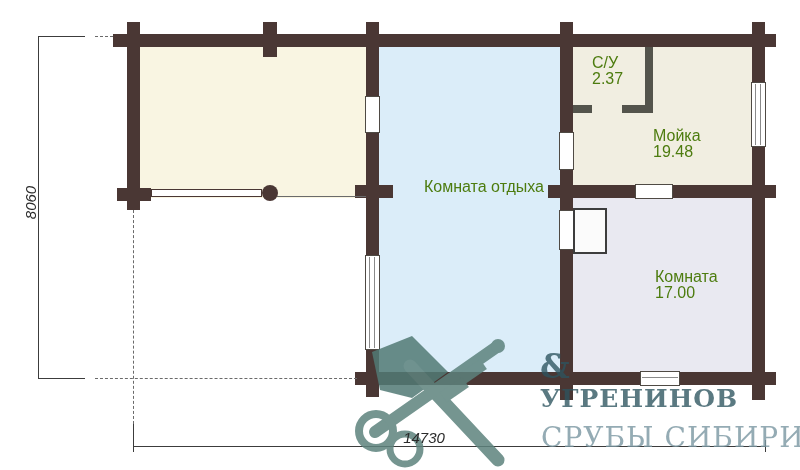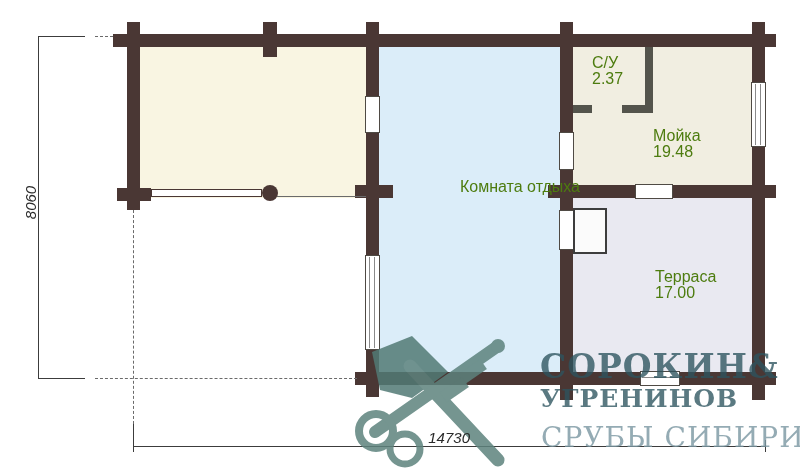--- a/index.html
+++ b/index.html
@@ -29,21 +29,21 @@
              background:#4a3734;z-index:3;}
   .terrace-edge{position:absolute;left:277px;top:196px;width:89px;height:1px;background:#6a6a6a;z-index:3;}
   
   .room-label{position:absolute;z-index:4;font-size:16px;line-height:16px;color:#4d7c0f;white-space:nowrap;}
   
   .dim{position:absolute;background:#3c3c3c;z-index:5;}
   .dash-h{position:absolute;border-top:1px dashed #6a6a6a;height:0;z-index:5;}
   .dash-v{position:absolute;border-left:1px dashed #6a6a6a;width:0;z-index:5;}
   .dim-label{position:absolute;font-style:italic;font-size:15px;color:#2b2b2b;z-index:7;}
   .dim-label.vert{left:0px;top:194px;width:60px;text-align:center;transform:rotate(-90deg);}
-  .dim-label.horz{left:398px;top:429px;width:72px;text-align:right;}
+  .dim-label.horz{left:388px;top:429px;width:72px;text-align:center;}
   
   .watermark{position:absolute;left:0;top:0;width:800px;height:470px;z-index:6;opacity:.85;pointer-events:none;}
   .wm-emblem{position:absolute;left:340px;top:330px;}
   .wm-line{position:absolute;font-family:"DejaVu Serif",serif;white-space:nowrap;}
   .wm-line1{left:540px;top:347px;width:233px;display:flex;justify-content:space-between;
             font-size:33px;font-weight:bold;color:rgba(44,84,94,.92);letter-spacing:1px;}
   .wm-line2{left:540px;top:384px;font-size:25px;font-weight:bold;color:rgba(44,84,94,.92);letter-spacing:1px;}
   .wm-line3{left:541px;top:421px;font-size:28px;color:rgba(122,151,161,.95);letter-spacing:1px;}
 </style>
 </head>
@@ -79,33 +79,33 @@
   <div class="window v" style="left:365px;top:255px;width:15px;height:95px;"></div>
   <div class="window v" style="left:751px;top:82px;width:15px;height:65px;"></div>
   <div class="window h" style="left:640px;top:371px;width:40px;height:15px;"></div>
 
   <div class="stove"></div>
 
   <div class="railing"></div>
   <div class="rail-post"></div>
   <div class="terrace-edge"></div>
 
-  <div class="room-label" style="left:424px;top:179px;margin-left:36px;">
+  <div class="room-label" style="left:424px;top:179px;">
     <div>Комната отдыха</div>
   </div>
   <div class="room-label" style="left:592px;top:55px;">
     <div>С/У</div>
     <div>2.37</div>
   </div>
   <div class="room-label" style="left:653px;top:128px;">
     <div>Мойка</div>
     <div>19.48</div>
   </div>
   <div class="room-label" style="left:655px;top:269px;">
-    <div>Терраса</div>
+    <div>Комната</div>
     <div>17.00</div>
   </div>
 
   <div class="dim" style="left:38px;top:36px;width:1px;height:342px;"></div>
   <div class="dim" style="left:38px;top:36px;width:47px;height:1px;"></div>
   <div class="dash-h" style="left:95px;top:36px;width:18px;"></div>
   <div class="dim" style="left:38px;top:378px;width:47px;height:1px;"></div>
   <div class="dash-h" style="left:95px;top:378px;width:262px;"></div>
   <div class="dim-label vert">8060</div>
 
@@ -122,20 +122,19 @@
         <line x1="70" y1="36" x2="158" y2="130" stroke="#5d837d" stroke-width="13" stroke-linecap="round"></line>
         <line x1="158" y1="16" x2="35" y2="102" stroke="#5d837d" stroke-width="12" stroke-linecap="round"></line>
         <circle cx="158" cy="16" r="7"></circle>
         <rect x="119" y="36" width="27" height="12" transform="rotate(-35 132 42)"></rect>
         <rect x="101" y="54" width="27" height="12" transform="rotate(-35 114 60)"></rect>
         <circle cx="36" cy="101" r="17" fill="none" stroke="#5d837d" stroke-width="8"></circle>
         <circle cx="65" cy="119" r="15" fill="none" stroke="#5d837d" stroke-width="7"></circle>
       </g>
     </svg>
     <div class="wm-line wm-line1">
-      <span>СОРОКИН</span>
       <span>&amp;</span>
     </div>
     <div class="wm-line wm-line2">УГРЕНИНОВ</div>
     <div class="wm-line wm-line3">СРУБЫ СИБИРИ</div>
   </div>
 
 </div>
 
 </body></html>

